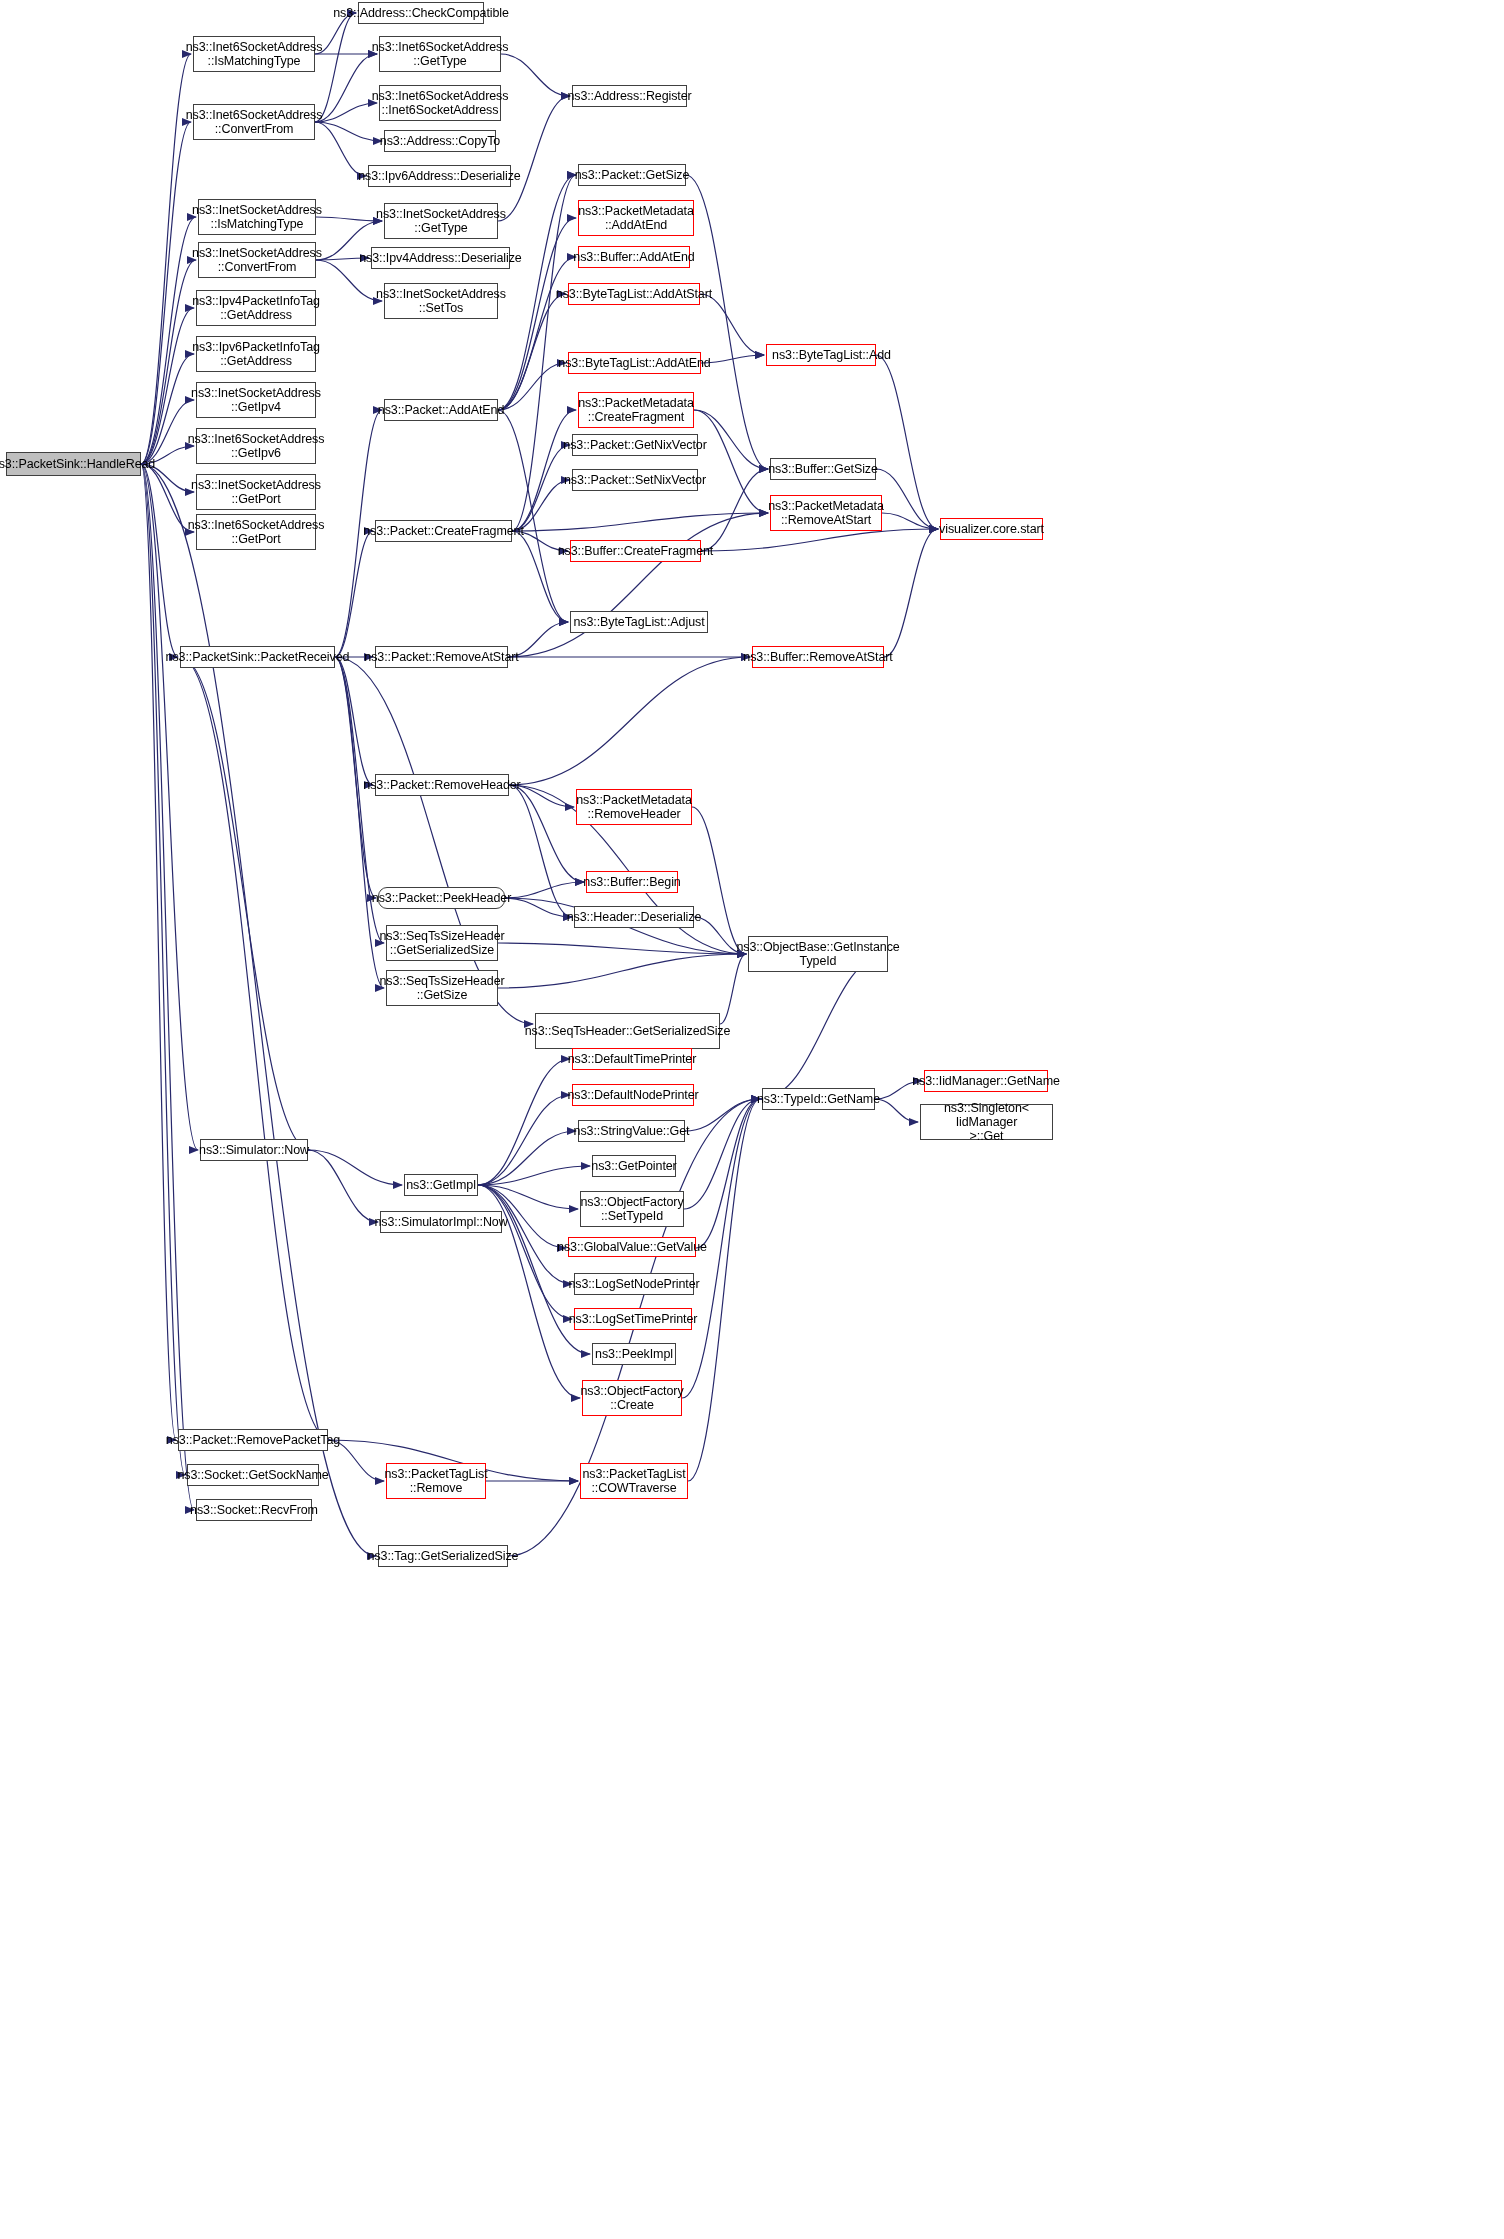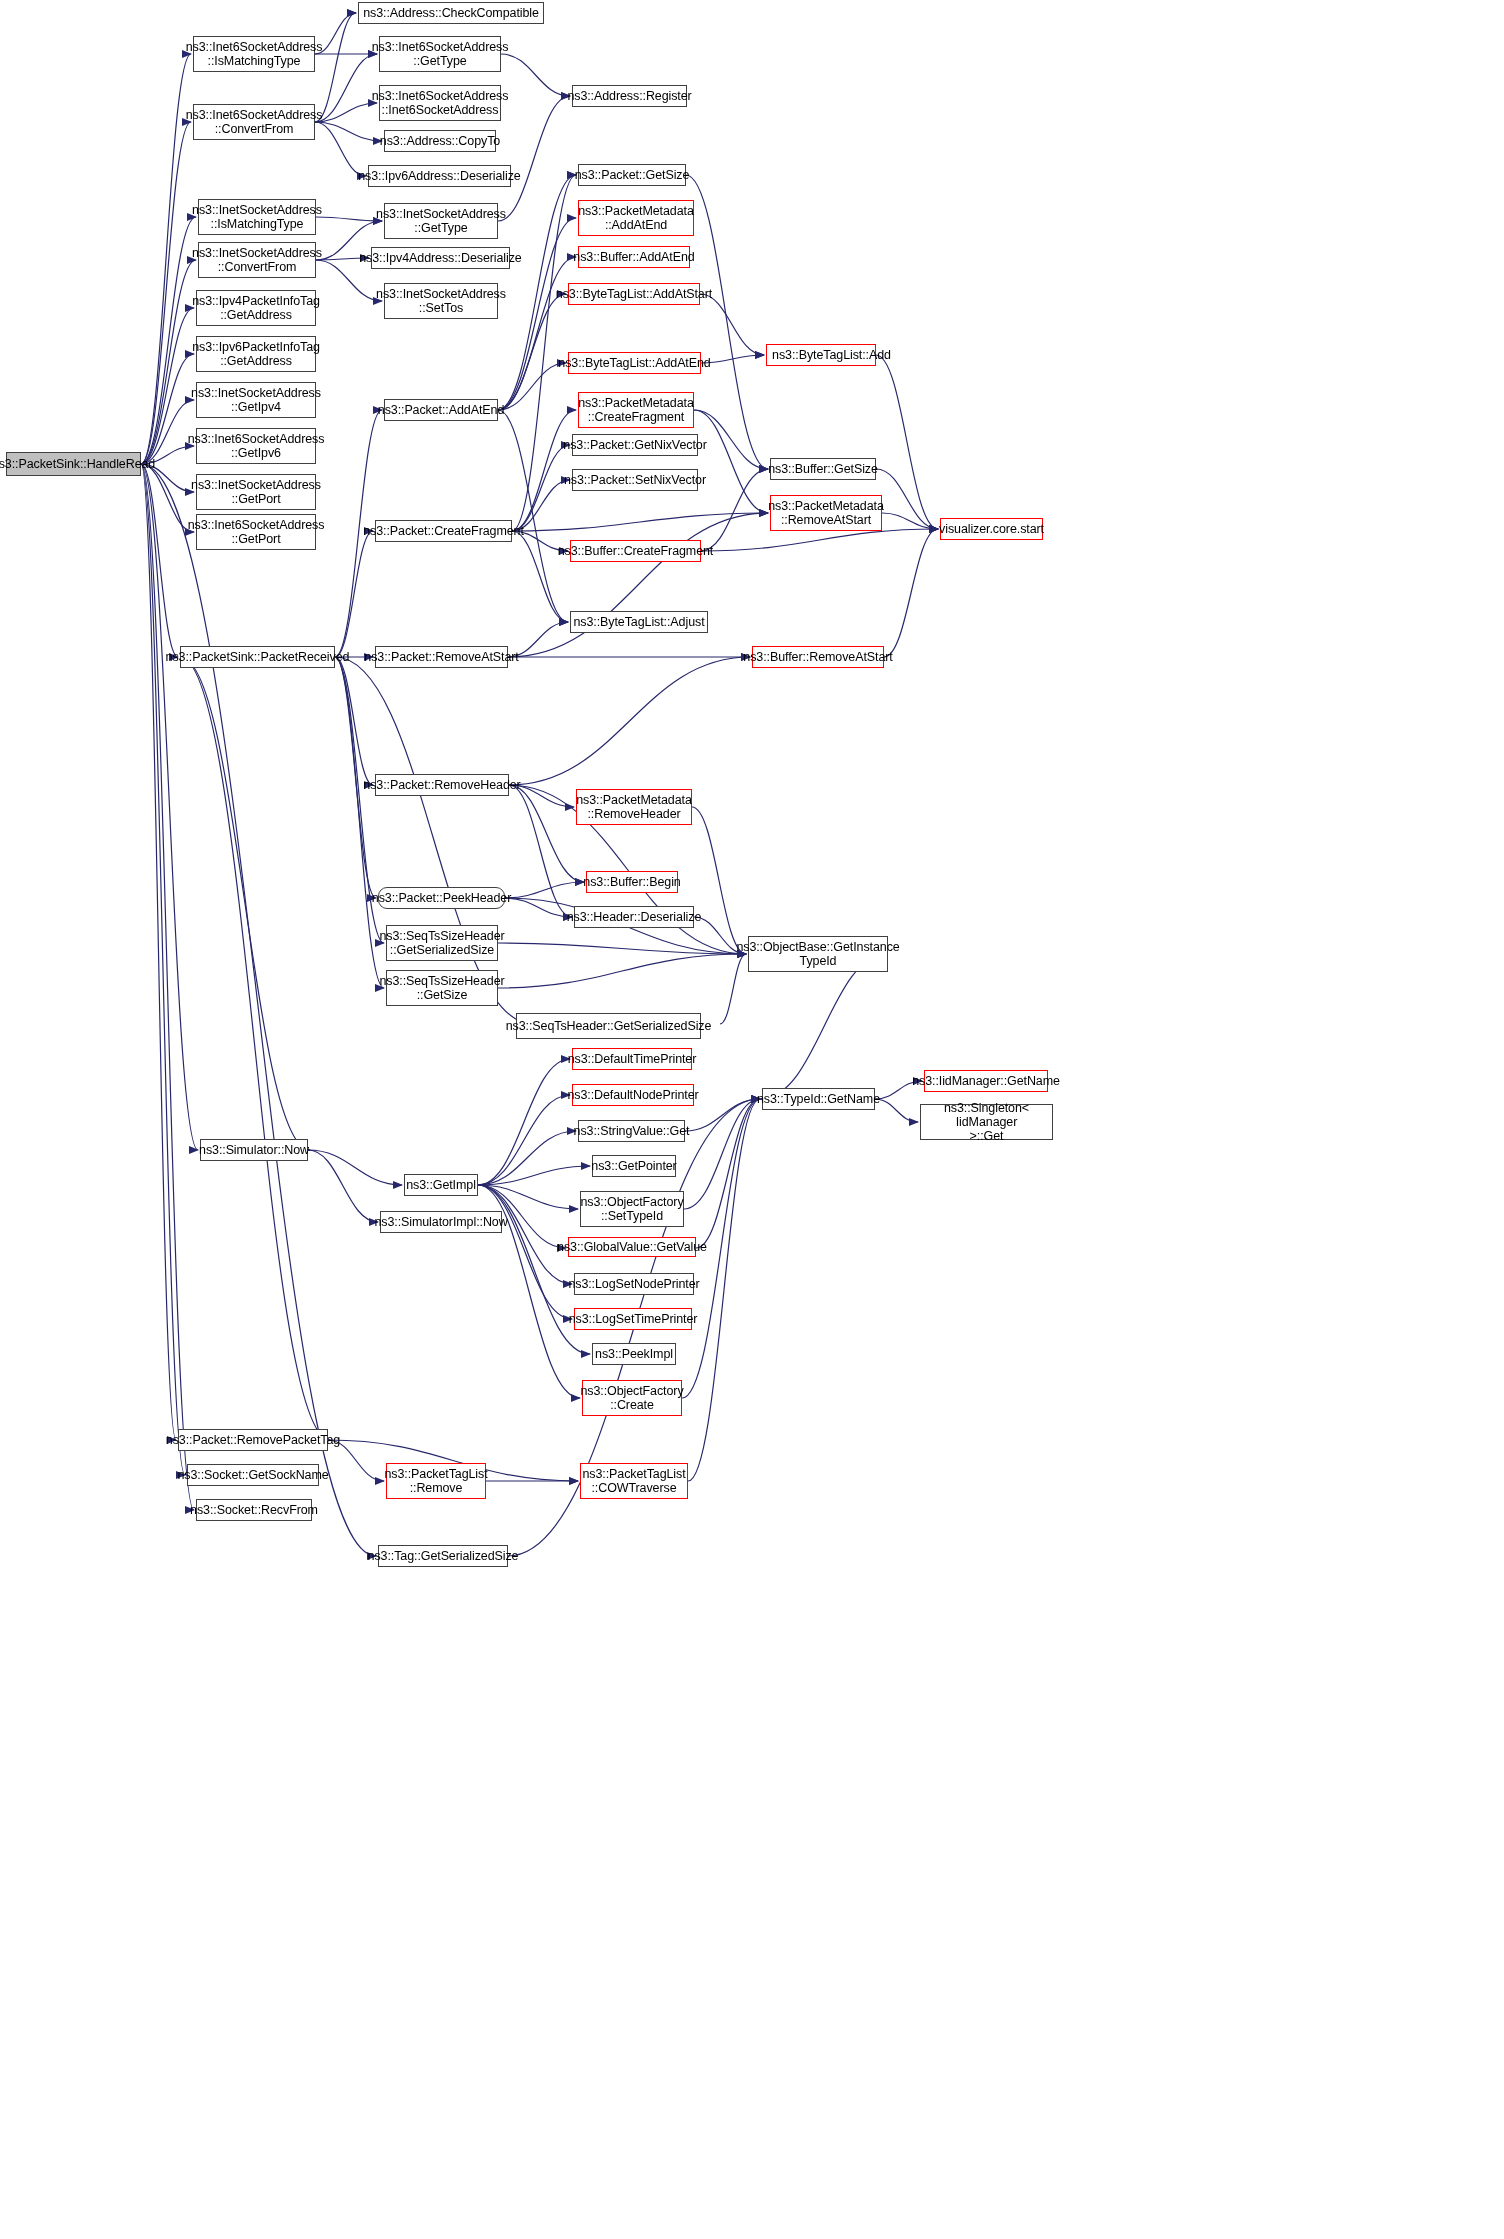--- a/index.html
+++ b/index.html
@@ -142,21 +142,21 @@
         <path d="M696,1248 C724.8,1248 731.2,1099 760,1099" marker-end="url(#arrow)"></path>
         <path d="M328,1440 C353.2,1440 358.8,1481 384,1481" marker-end="url(#arrow)"></path>
         <path d="M328,1440 C440.5,1440 465.5,1481 578,1481" marker-end="url(#arrow)"></path>
         <path d="M486,1481 C527.4,1481 536.6,1481 578,1481" marker-end="url(#arrow)"></path>
         <path d="M688,1481 C720.4,1481 727.6,1099 760,1099" marker-end="url(#arrow)"></path>
         <path d="M508,1556 C621.4,1556 646.6,1099 760,1099" marker-end="url(#arrow)"></path>
       </g>
   </svg>
   <div id="nodes">
       <div class="node root" style="left: 6px; top: 452px; width: 135px; height: 24px;">ns3::PacketSink::HandleRead</div>
-      <div class="node black" style="left: 358px; top: 2px; width: 186px; height: 22px;">ns3::Address::CheckCompatible</div>
+      <div class="node black" style="left: 358px; top: 2px; width: 126px; height: 22px;">ns3::Address::CheckCompatible</div>
       <div class="node black" style="left: 193px; top: 36px; width: 122px; height: 36px;">ns3::Inet6SocketAddress
 ::IsMatchingType</div>
       <div class="node black" style="left: 379px; top: 36px; width: 122px; height: 36px;">ns3::Inet6SocketAddress
 ::GetType</div>
       <div class="node black" style="left: 572px; top: 85px; width: 115px; height: 22px;">ns3::Address::Register</div>
       <div class="node black" style="left: 379px; top: 85px; width: 122px; height: 36px;">ns3::Inet6SocketAddress
 ::Inet6SocketAddress</div>
       <div class="node black" style="left: 193px; top: 104px; width: 122px; height: 36px;">ns3::Inet6SocketAddress
 ::ConvertFrom</div>
       <div class="node black" style="left: 384px; top: 130px; width: 112px; height: 22px;">ns3::Address::CopyTo</div>
@@ -209,21 +209,21 @@
 ::RemoveHeader</div>
       <div class="node red" style="left: 586px; top: 871px; width: 92px; height: 22px;">ns3::Buffer::Begin</div>
       <div class="node black" style="left: 378px; top: 887px; width: 127px; height: 22px; border-radius: 9px;">ns3::Packet::PeekHeader</div>
       <div class="node black" style="left: 574px; top: 906px; width: 120px; height: 22px;">ns3::Header::Deserialize</div>
       <div class="node black" style="left: 386px; top: 925px; width: 112px; height: 36px;">ns3::SeqTsSizeHeader
 ::GetSerializedSize</div>
       <div class="node black" style="left: 748px; top: 936px; width: 140px; height: 36px;">ns3::ObjectBase::GetInstance
 TypeId</div>
       <div class="node black" style="left: 386px; top: 970px; width: 112px; height: 36px;">ns3::SeqTsSizeHeader
 ::GetSize</div>
-      <div class="node black" style="left: 516px; top: 1013px; width: 185px; height: 26px;">ns3::SeqTsHeader::GetSerializedSize</div>
+      <div class="node black" style="left: 535px; top: 1013px; width: 185px; height: 36px;">ns3::SeqTsHeader::GetSerializedSize</div>
       <div class="node red" style="left: 572px; top: 1048px; width: 120px; height: 22px;">ns3::DefaultTimePrinter</div>
       <div class="node red" style="left: 924px; top: 1070px; width: 124px; height: 22px;">ns3::IidManager::GetName</div>
       <div class="node red" style="left: 572px; top: 1084px; width: 122px; height: 22px;">ns3::DefaultNodePrinter</div>
       <div class="node black" style="left: 762px; top: 1088px; width: 113px; height: 22px;">ns3::TypeId::GetName</div>
       <div class="node black" style="left: 920px; top: 1104px; width: 133px; height: 36px;">ns3::Singleton&lt; IidManager
 &gt;::Get</div>
       <div class="node black" style="left: 578px; top: 1120px; width: 107px; height: 22px;">ns3::StringValue::Get</div>
       <div class="node black" style="left: 200px; top: 1139px; width: 108px; height: 22px;">ns3::Simulator::Now</div>
       <div class="node black" style="left: 592px; top: 1155px; width: 84px; height: 22px;">ns3::GetPointer</div>
       <div class="node black" style="left: 404px; top: 1174px; width: 74px; height: 22px;">ns3::GetImpl</div>

